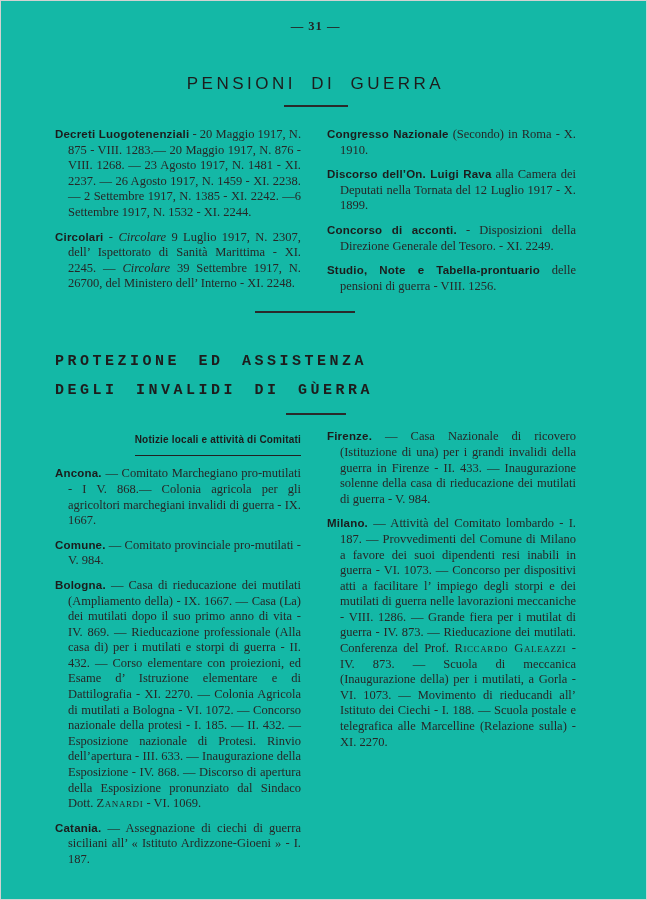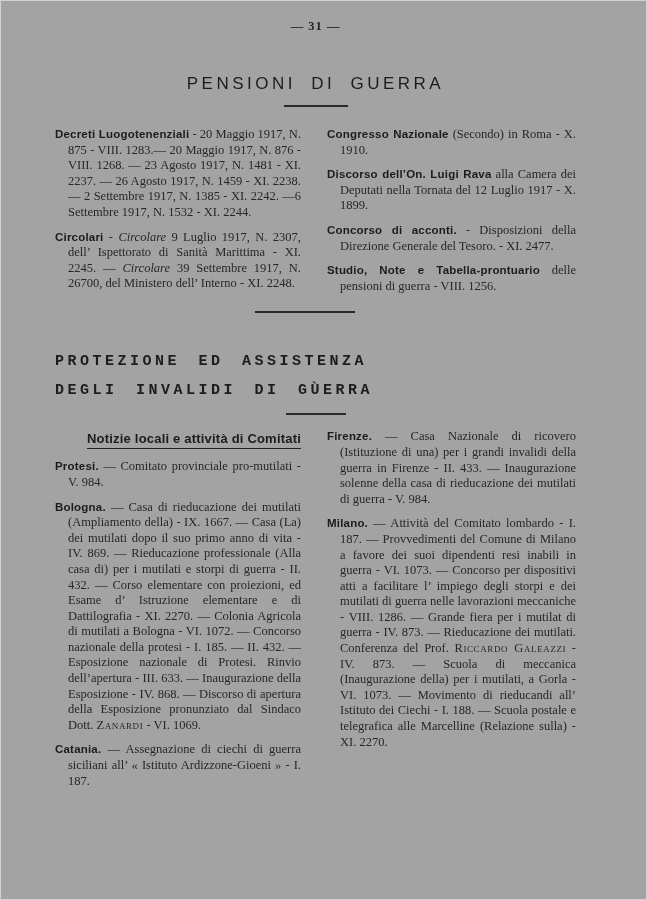--- a/index.html
+++ b/index.html
@@ -4,21 +4,21 @@
 <style>
   html, body { margin: 0; padding: 0; }
   body {
     width: 647px; height: 900px;
     background: #e9e9e9;
     font-family: "Liberation Serif", "DejaVu Serif", serif;
   }
   .page {
     box-sizing: border-box;
     width: 647px; height: 900px;
-    background: #a3a3a3;
+    background: #14b8a6;
     border: 1px solid #d2d2d2;
     padding: 18px 70px 0 54px;
     overflow: hidden;
     color: #2b2b2b;
   }
   .page-number {
     text-align: center;
     font-size: 12.5px;
     font-weight: bold;
     letter-spacing: 1px;
@@ -77,64 +77,65 @@
     letter-spacing: 3.5px;
     word-spacing: 6px;
     color: #1d1d1d;
   }
   .columns-2 { margin-top: 14px; }
   .subheading-wrap { text-align: right; margin: 0 0 10px 0; }
   .subheading {
     display: inline-block;
     font-family: "Liberation Sans", sans-serif;
     font-weight: bold;
-    font-size: 13px;
+    font-size: 10px;
     letter-spacing: 0.2px;
     color: #1c1c1c;
     border-bottom: 1.5px solid #222;
-    padding-bottom: 2px;
+    padding-bottom: 10px;
   }
 </style>
 </head>
 <body>
 
 <div class="page">
 
   <div class="page-number">— 31 —</div>
 
   <h1 class="title1">PENSIONI DI GUERRA</h1>
   <div class="rule rule-title1"></div>
 
   <div class="columns">
     <div class="col-left">
       <p class="entry"><span class="run-b">Decreti Luogotenenziali</span><span> - 20 Maggio 1917, N. 875 - VIII. 1283.— 20 Maggio 1917, N. 876 - VIII. 1268. — 23 Agosto 1917, N. 1481 - XI. 2237. — 26 Agosto 1917, N. 1459 - XI. 2238.— 2 Settembre 1917, N. 1385 - XI. 2242. —6 Settembre 1917, N. 1532 - XI. 2244.</span></p>
       <p class="entry"><span class="run-b">Circolari</span><span> - </span><span class="run-i">Circolare</span><span> 9 Luglio 1917, N. 2307, dell’ Ispettorato di Sanità Marittima - XI. 2245. — </span><span class="run-i">Circolare</span><span> 39 Settembre 1917, N. 26700, del Ministero dell’ Interno - XI. 2248.</span></p>
     </div>
     <div class="col-right">
       <p class="entry"><span class="run-b">Congresso Nazionale</span><span> (Secondo) in Roma - X. 1910.</span></p>
       <p class="entry"><span class="run-b">Discorso dell’On. Luigi Rava</span><span> alla Camera dei Deputati nella Tornata del 12 Luglio 1917 - X. 1899.</span></p>
-      <p class="entry"><span class="run-b">Concorso di acconti.</span><span> - Disposizioni della Direzione Generale del Tesoro. - XI. 2477.</span></p>
+      <p class="entry"><span class="run-b">Concorso di acconti.</span><span> - Disposizioni della Direzione Generale del Tesoro. - XI. 2249.</span></p>
       <p class="entry"><span class="run-b">Studio, Note e Tabella-prontuario</span><span> delle pensioni di guerra - VIII. 1256.</span></p>
     </div>
   </div>
 
   <div class="rule rule-divider"></div>
 
   <h2 class="title2">
     <span>PROTEZIONE ED ASSISTENZA</span><br>
     <span>DEGLI INVALIDI DI GÙERRA</span>
   </h2>
   <div class="rule rule-title2"></div>
 
   <div class="columns columns-2">
     <div class="col-left">
       <div class="subheading-wrap">
         <span class="subheading">Notizie locali e attività di Comitati</span>
       </div>
-      <p class="entry"><span class="run-b">Protesi.</span><span> — Comitato provinciale pro-mutilati - V. 984.</span></p>
+      <p class="entry"><span class="run-b">Ancona.</span><span> — Comitato Marchegiano pro-mutilati - I V. 868.— Colonia agricola per gli agricoltori marchegiani invalidi di guerra - IX. 1667.</span></p>
+      <p class="entry"><span class="run-b">Comune.</span><span> — Comitato provinciale pro-mutilati - V. 984.</span></p>
       <p class="entry"><span class="run-b">Bologna.</span><span> — Casa di rieducazione dei mutilati (Ampliamento della) - IX. 1667. — Casa (La) dei mutilati dopo il suo primo anno di vita - IV. 869. — Rieducazione professionale (Alla casa di) per i mutilati e storpi di guerra - II. 432. — Corso elementare con proiezioni, ed Esame d’ Istruzione elementare e di Dattilografia - XI. 2270. — Colonia Agricola di mutilati a Bologna - VI. 1072. — Concorso nazionale della protesi - I. 185. — II. 432. — Esposizione nazionale di Protesi. Rinvio dell’apertura - III. 633. — Inaugurazione della Esposizione - IV. 868. — Discorso di apertura della Esposizione pronunziato dal Sindaco Dott. </span><span class="run-sc">Zanardi</span><span> - VI. 1069.</span></p>
       <p class="entry"><span class="run-b">Catania.</span><span> — Assegnazione di ciechi di guerra siciliani all’ « Istituto Ardizzone-Gioeni » - I. 187.</span></p>
     </div>
     <div class="col-right">
       <p class="entry"><span class="run-b">Firenze.</span><span> — Casa Nazionale di ricovero (Istituzione di una) per i grandi invalidi della guerra in Firenze - II. 433. — Inaugurazione solenne della casa di rieducazione dei mutilati di guerra - V. 984.</span></p>
       <p class="entry"><span class="run-b">Milano.</span><span> — Attività del Comitato lombardo - I. 187. — Provvedimenti del Comune di Milano a favore dei suoi dipendenti resi inabili in guerra - VI. 1073. — Concorso per dispositivi atti a facilitare l’ impiego degli storpi e dei mutilati di guerra nelle lavorazioni meccaniche - VIII. 1286. — Grande fiera per i mutilat di guerra - IV. 873. — Rieducazione dei mutilati. Conferenza del Prof. </span><span class="run-sc">Riccardo Galeazzi</span><span> - IV. 873. — Scuola di meccanica (Inaugurazione della) per i mutilati, a Gorla - VI. 1073. — Movimento di rieducandi all’ Istituto dei Ciechi - I. 188. — Scuola postale e telegrafica alle Marcelline (Relazione sulla) - XI. 2270.</span></p>
     </div>
   </div>
 
 </div>

